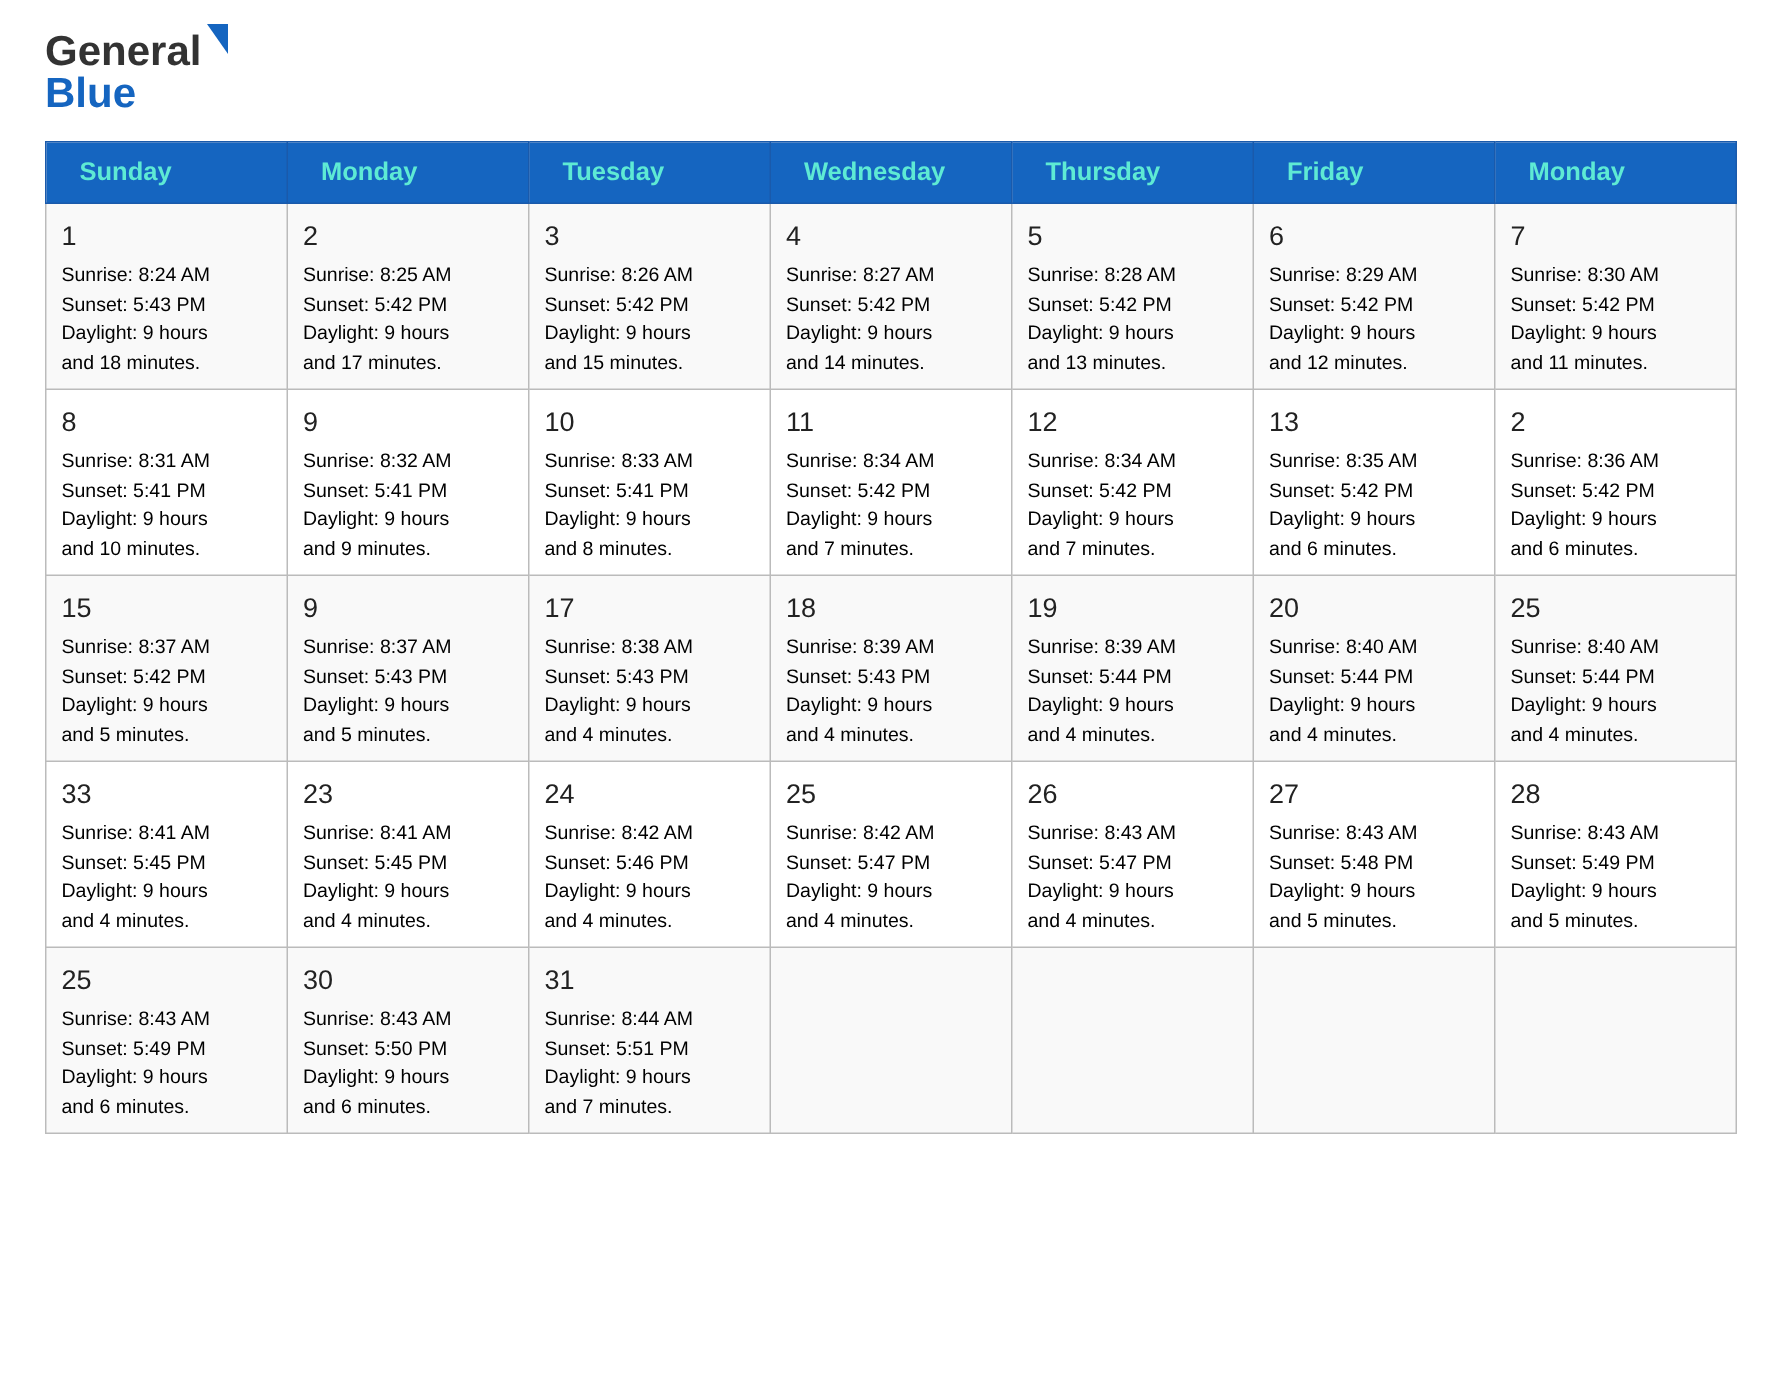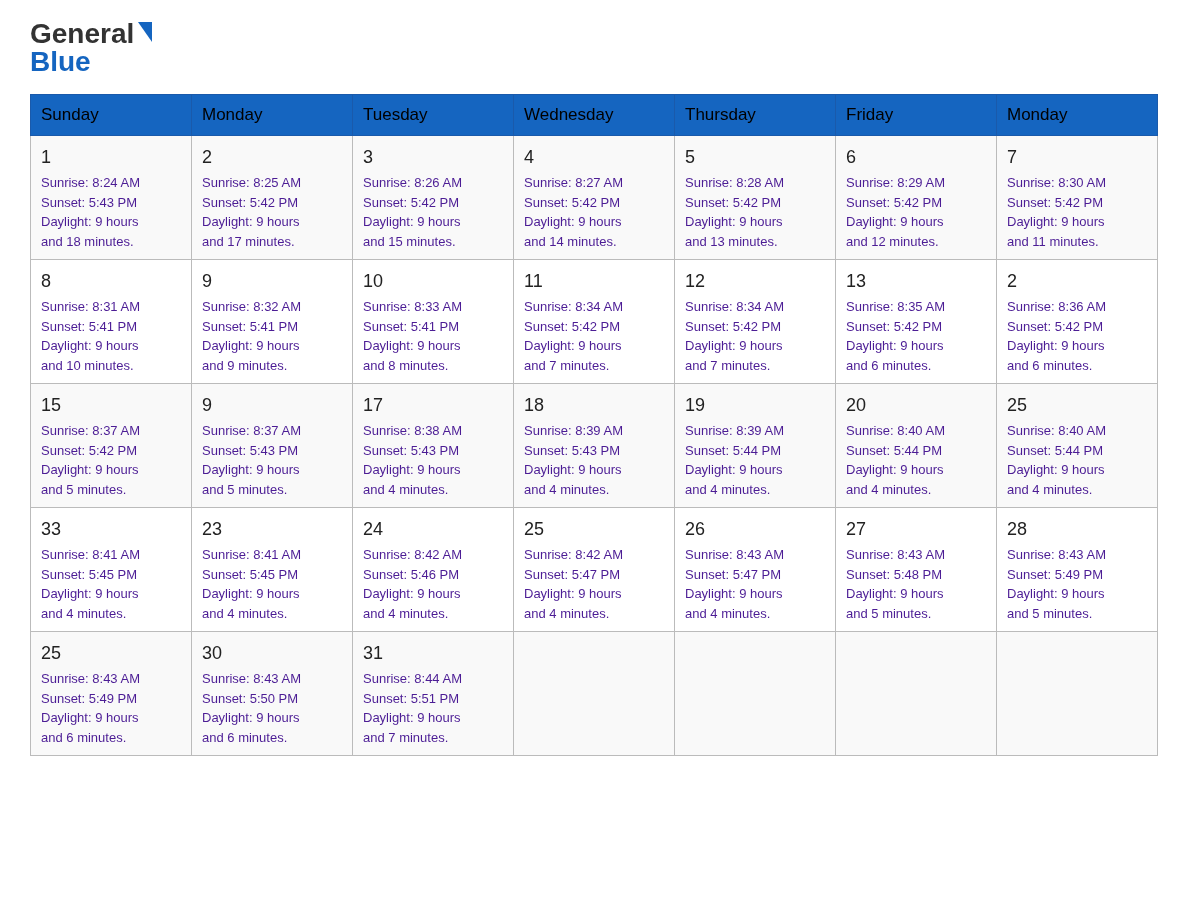--- a/index.html
+++ b/index.html
@@ -28,21 +28,20 @@
       line-height: 1;
     }
     .logo-text-blue {
       font-size: 28px;
       font-weight: bold;
       color: #1565C0;
       line-height: 1;
     }
     .logo-row {
       display: flex;
-      align-items: center;
     }
     .logo-triangle {
       width: 0;
       height: 0;
       border-left: 14px solid transparent;
       border-right: 0px solid transparent;
       border-top: 20px solid #1565C0;
       margin-left: 4px;
       margin-top: -4px;
     }
@@ -60,24 +59,24 @@
       color: #444;
       margin-top: 4px;
     }
     .calendar {
       width: 100%;
       border-collapse: collapse;
       border: 1px solid #aaa;
     }
     .calendar th {
       background-color: #1565C0;
-      color: #000000;
+      color: #5eead4;
       font-size: 17px;
-      font-weight: normal;
-      padding: 10px 10px;
+      font-weight: bold;
+      padding: 10px 22px;
       text-align: left;
       border: 1px solid #1a5aab;
     }
     .calendar td {
       vertical-align: top;
       padding: 8px 10px;
       border: 1px solid #bbb;
       width: 14.28%;
       font-size: 13px;
       color: #333;
@@ -86,21 +85,21 @@
     }
     .day-number {
       font-size: 18px;
       font-weight: normal;
       color: #222;
       display: block;
       margin-bottom: 2px;
     }
     .day-info {
       font-size: 13px;
-      color: #4c1d95;
+      color: #000000;
     }
     .empty-cell {
       background: #fff;
     }
     tr:nth-child(odd) td {
       background-color: #f9f9f9;
     }
     tr:nth-child(even) td {
       background-color: #fff;
     }

